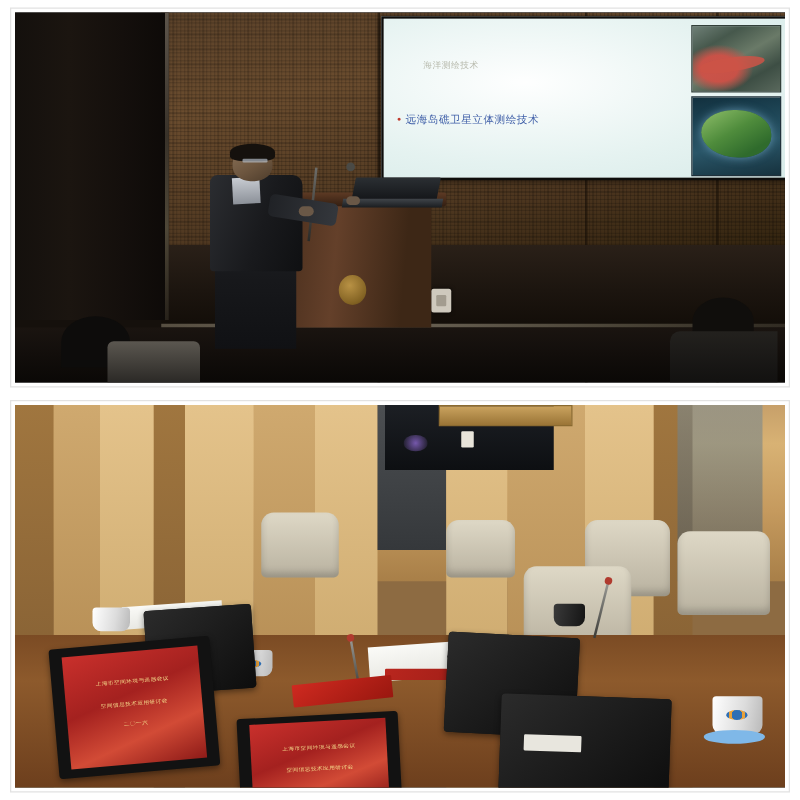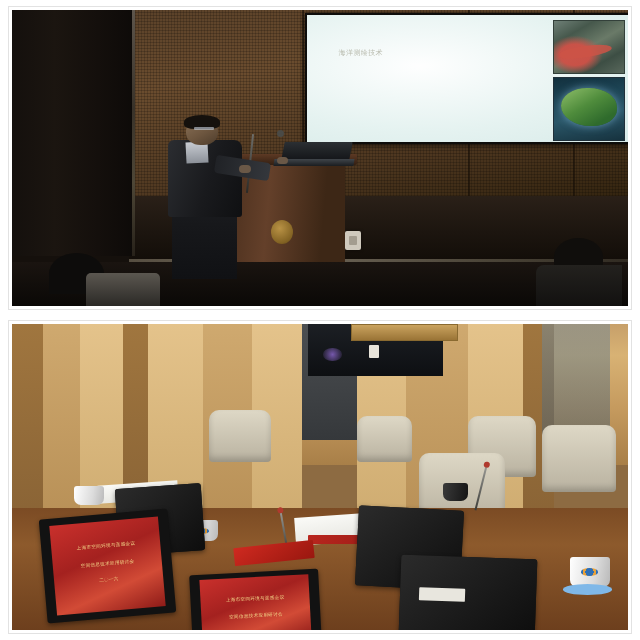--- a/index.html
+++ b/index.html
@@ -180,20 +180,21 @@
         <div class="stage-front"></div>
         <div class="stage-lip"></div>
         <div class="floor"></div>
         <div class="outlet"></div>
         <div class="curtain"></div>
 
         <div class="screen">
           <div class="screen-glow"></div>
           <div class="slide">
             <div class="slide-line sl-head">海洋测绘技术</div>
+            <div class="slide-line sl-blue">远海岛礁卫星立体测绘技术</div>
             <div class="sat-a"></div>
             <div class="sat-b"></div>
           </div>
         </div>
 
         <div class="podium"></div>
         <div class="podium-top"></div>
         <div class="podium-medal"></div>
         <div class="laptop"></div>
         <div class="laptop-base"></div>

